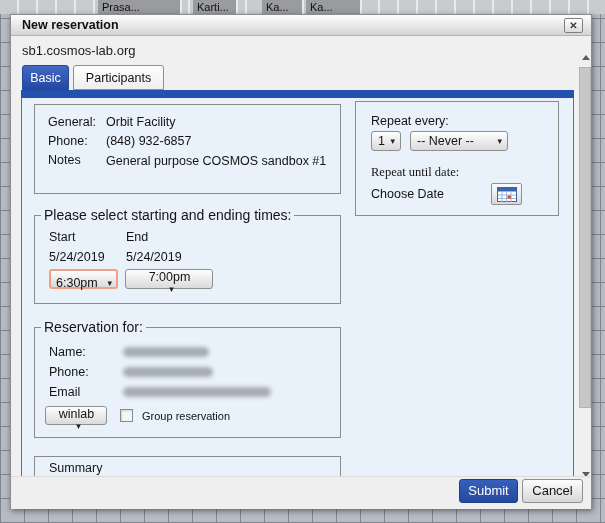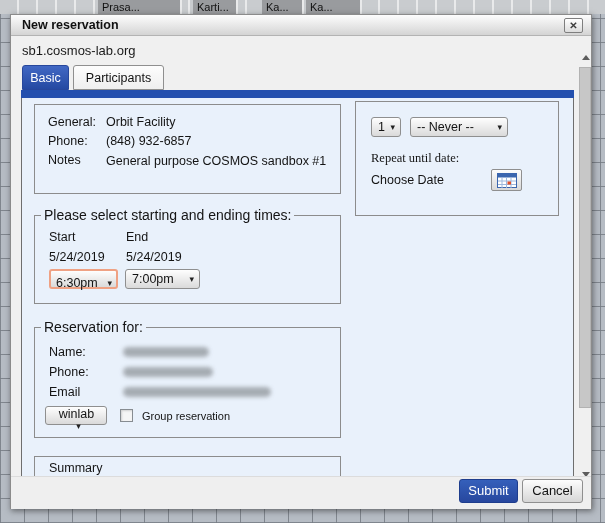--- a/index.html
+++ b/index.html
@@ -71,21 +71,21 @@
   .t-row { display:flex; }
   .t-row > div { width:77px; line-height:20px; }
   .sel-row { display:flex; gap:7px; margin-top:2px; }
 
   
   .sel { display:inline-flex; align-items:center; justify-content:space-between;
     height:20px; padding:0 5px 0 6px; background:linear-gradient(#fefefe,#dadada);
     border:1px solid #8f8f8f; border-radius:3px; font-size:12.5px; cursor:default; }
   .sel .arrow { font-size:9px; color:#222; margin-left:4px; }
   .sel-start { width:69px; border:2px solid #efa183; padding:8px 4px 0 5px; }
-  .sel-end { width:75px; }
+  .sel-end { width:88px;flex-direction:column; }
   .sel-winlab { width:62px; height:19px;flex-direction:column; }
   .sel-interval { width:30px; }
   .sel-frequency { width:98px; }
 
   
   .resv-box { left:12px; top:221px; width:307px; height:119px; }
   .resv-inner { padding:7px 0 0 14px; font-size:12.5px; }
   .r-row { display:flex; align-items:center; height:20px; }
   .r-row .lbl { width:74px; }
   .blur-blob { height:10px; border-radius:5px; background:#9aa0a6; filter:blur(2px); opacity:.85; }
@@ -220,20 +220,21 @@
           </div>
         </div>
       </fieldset>
 
       <div class="box summary-box">
         <div class="heading">Summary</div>
       </div>
 
       <div class="box repeat-box">
         <div class="repeat-inner">
+          <div>Repeat every:</div>
           <div class="repeat-row">
             <div class="sel sel-interval">
               <span>1</span>
               <span class="arrow">▾</span>
             </div>
             <div class="sel sel-frequency">
               <span>-- Never --</span>
               <span class="arrow">▾</span>
             </div>
           </div>

